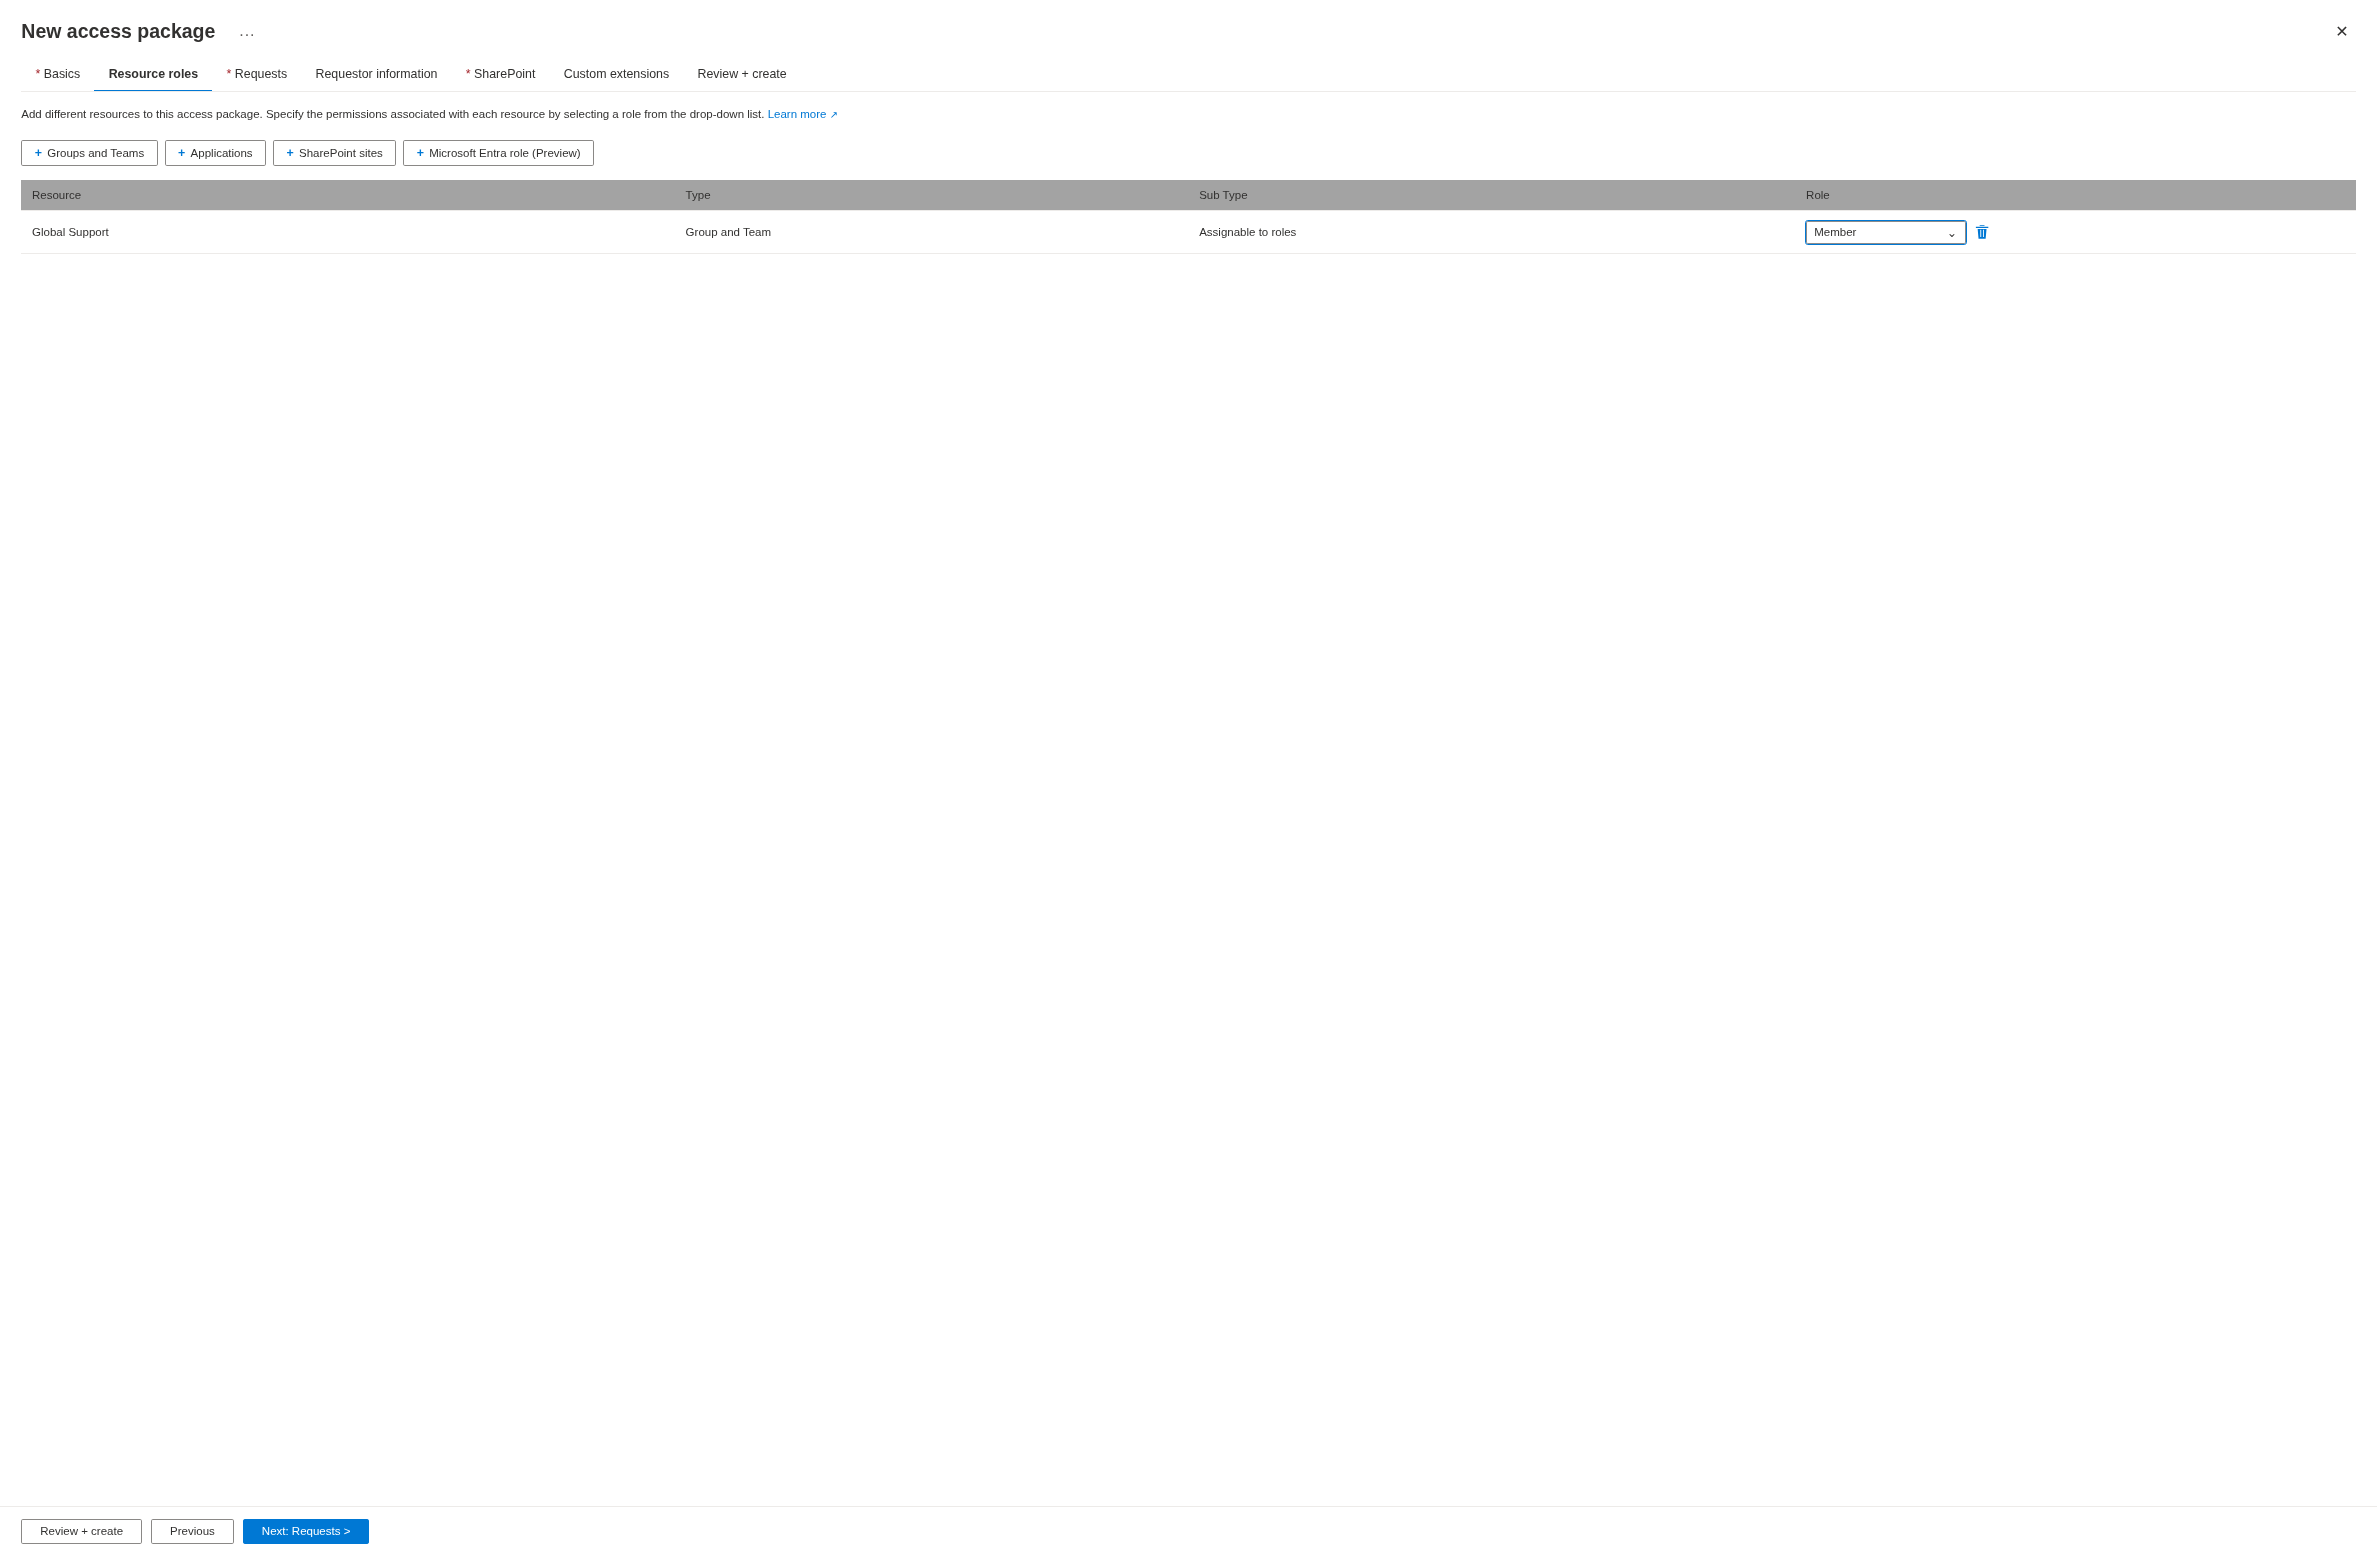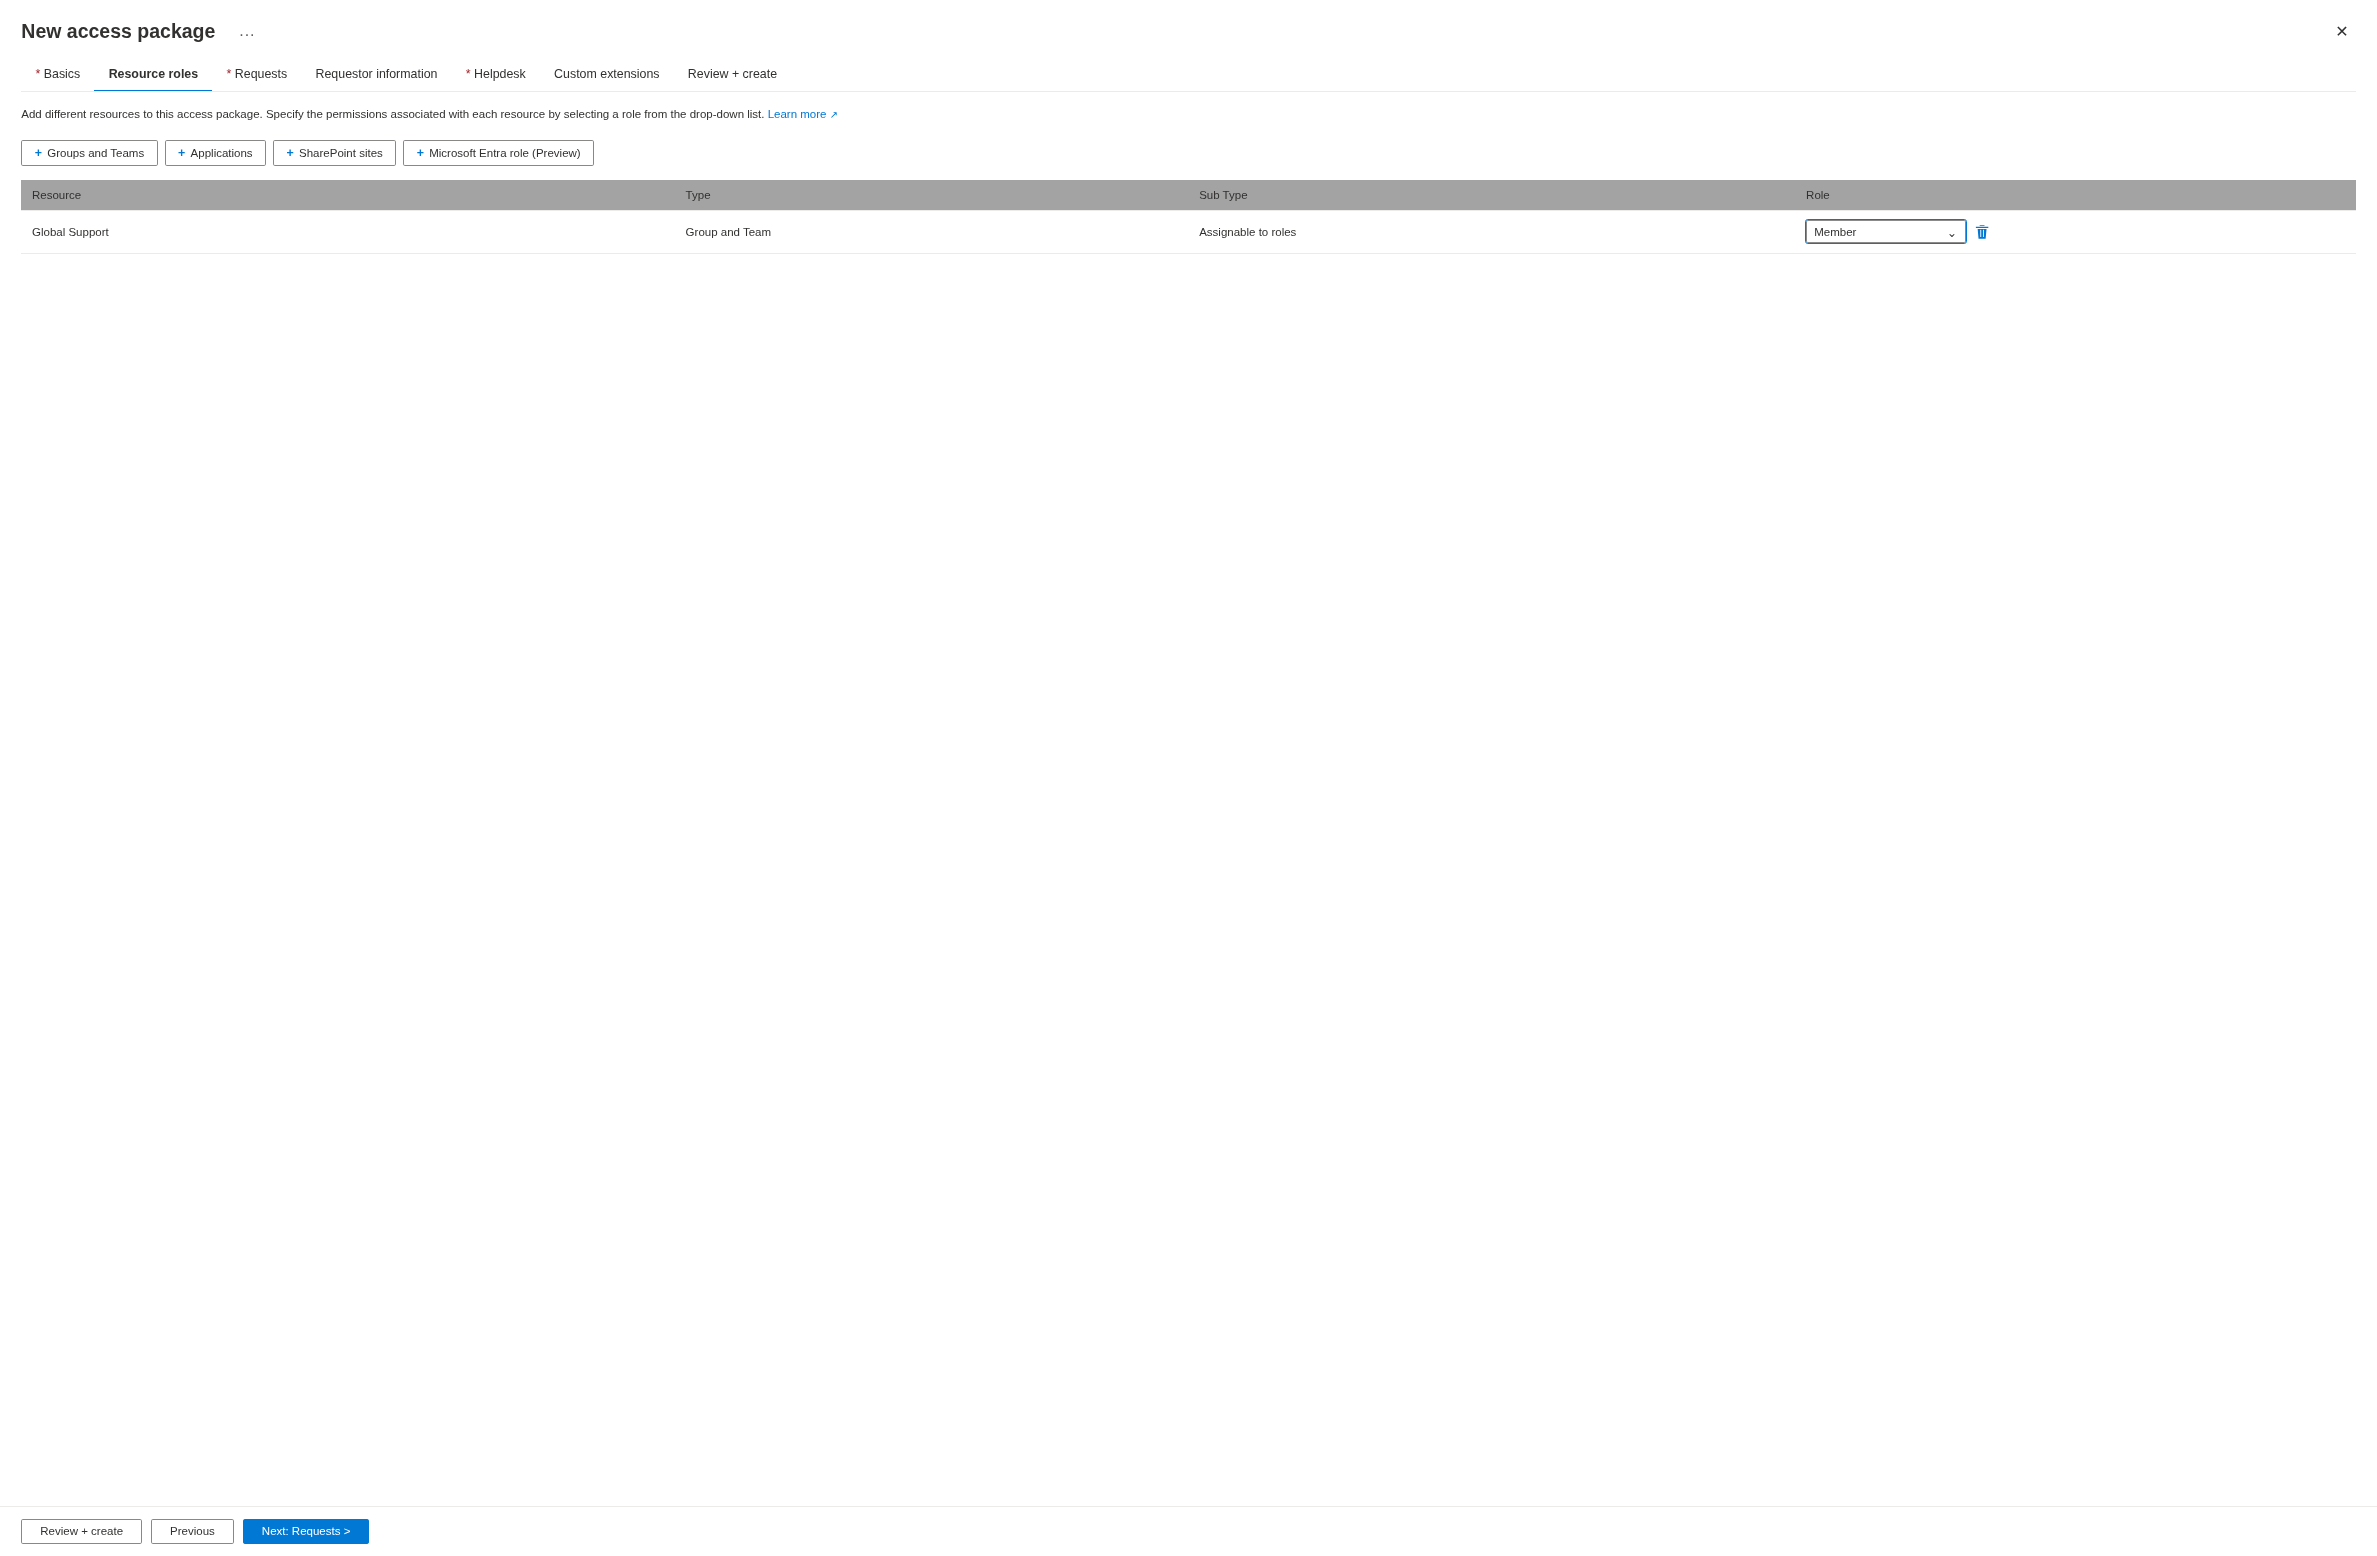--- a/index.html
+++ b/index.html
@@ -133,21 +133,21 @@
       background: #faf9f8;
     }
     tbody td {
       padding: 9px 10.7px;
       font-size: 11.5px;
       color: #323130;
       vertical-align: middle;
     }
     .role-cell {
       display: flex;
-      align-items: flex-start;
+      align-items: flex-end;
       gap: 5.3px;
     }
     .select-wrapper {
       position: relative;
       display: inline-block;
     }
     .select-wrapper select {
       border: 0.9px solid #8b8b8b;
       border-radius: 1.8px;
       padding: 4.4px 28.4px 4.4px 7.1px;
@@ -222,21 +222,21 @@
       <span class="more-icon">...</span>
     </div>
     <button class="close-icon">✕</button>
   </div>
 
   <nav class="nav-tabs">
     <a class="tab tab-required">Basics</a>
     <a class="tab active">Resource roles</a>
     <a class="tab tab-required">Requests</a>
     <a class="tab">Requestor information</a>
-    <a class="tab tab-required">Helpdesk</a>
+    <a class="tab tab-required">SharePoint</a>
     <a class="tab">Custom extensions</a>
     <a class="tab">Review + create</a>
   </nav>
 
   <p class="description-text">
     <span>Add different resources to this access package. Specify the permissions associated with each resource by selecting a role from the drop-down list.</span>
     <a href="#">
       <span>Learn more</span>
       <span style="font-size:9.8px;">↗</span>
     </a>

